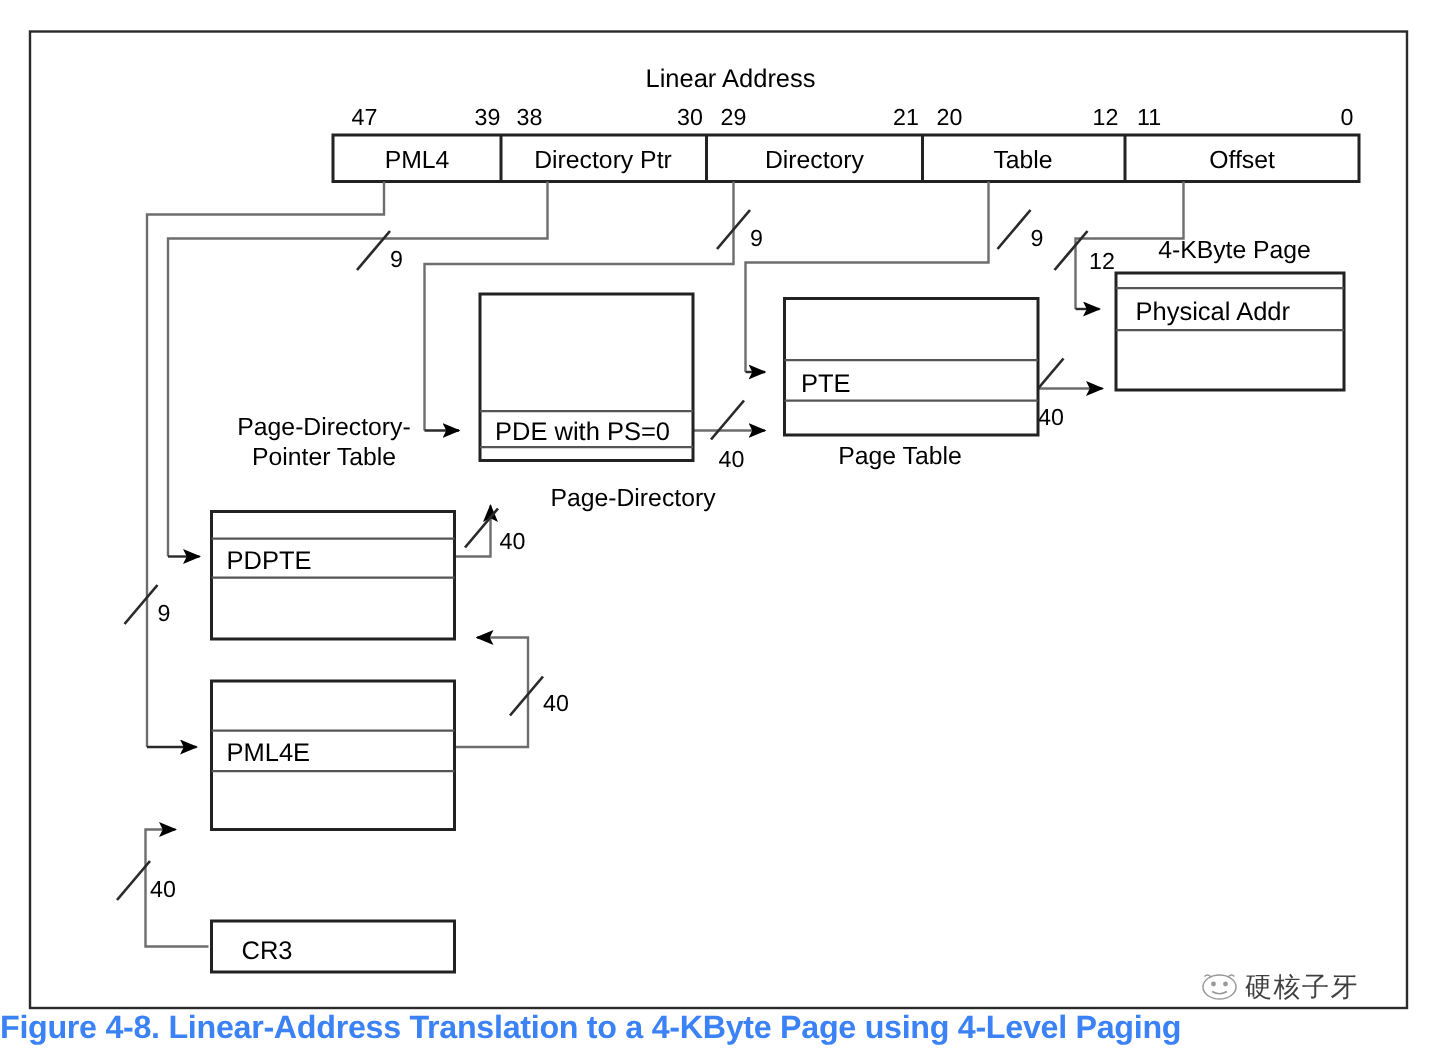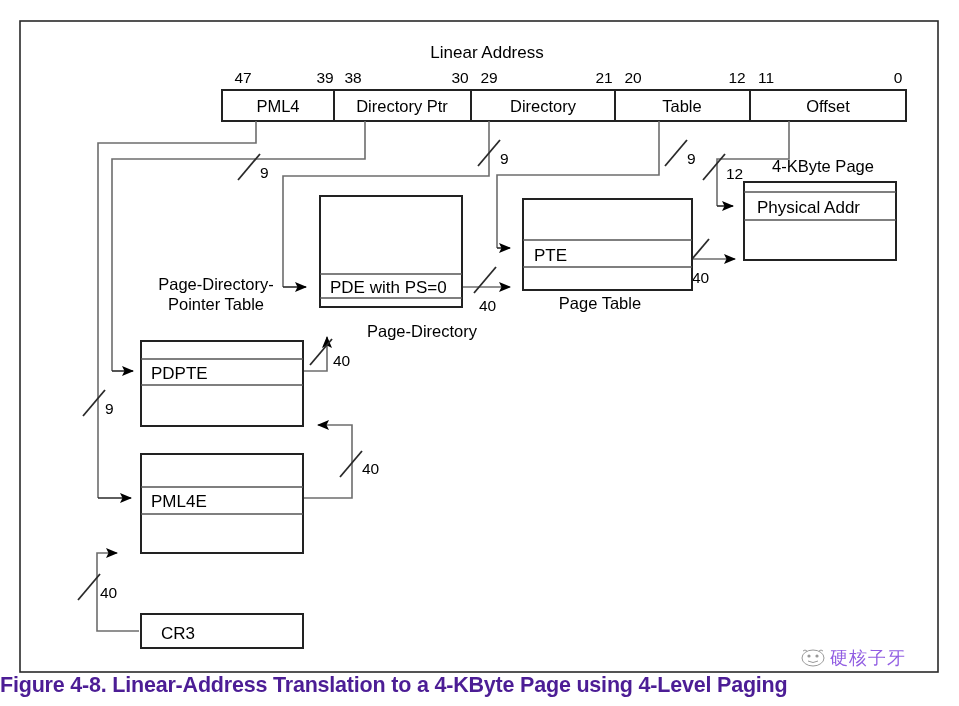--- a/index.html
+++ b/index.html
@@ -86,21 +86,21 @@
   .t-num {
     font-size: 15.5px;
     text-anchor: start;
   }
   .caption {
     position: absolute;
     left: 0;
     top: 673px;
     width: 764px;
     text-align: right;
-    color: #4c1d95;
+    color: #3b82f6;
     font-size: 21.5px;
     font-weight: bold;
     font-family: "Liberation Sans", sans-serif;
     letter-spacing: -0.2px;
     white-space: nowrap;
   }
   .watermark {
     position: absolute;
     left: 800px;
     top: 646px;
@@ -112,21 +112,21 @@
     font-size: 17px;
     font-family: "DejaVu Sans", sans-serif;
     pointer-events: none;
   }
   .wm-face {
     width: 26px;
     height: 20px;
   }
   .wm-text {
     font-size: 18px;
-    color: #6d28d9;
+    color: #000000;
     letter-spacing: 1px;
   }
 </style>
 </head>
 <body>
 
 <div id="page">
 
   <svg id="diagram" viewBox="0 0 959 706">
     <defs>

